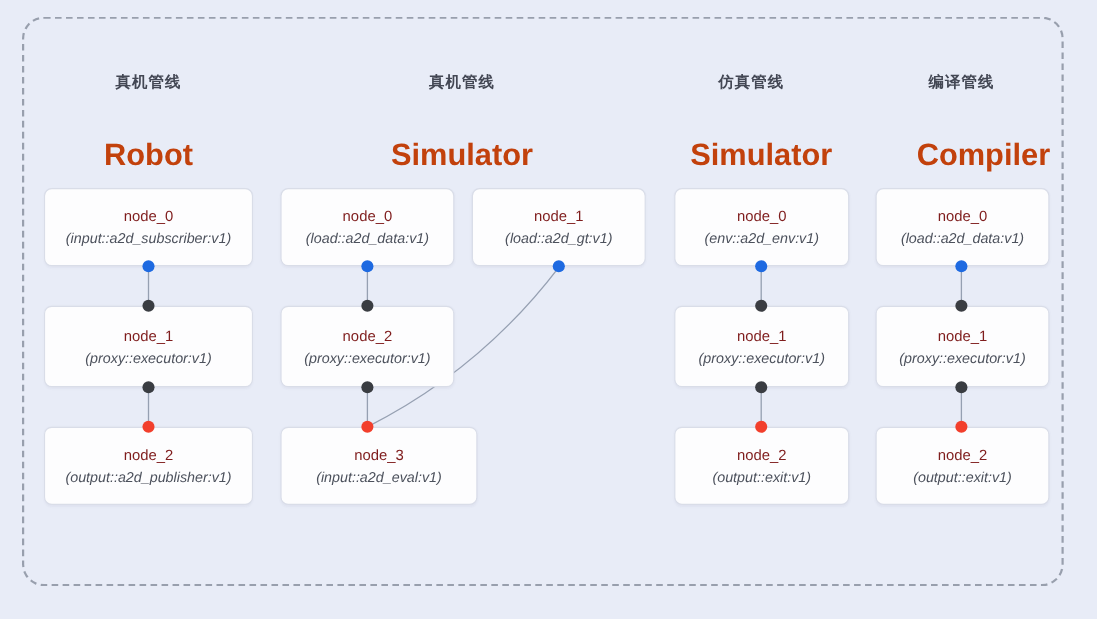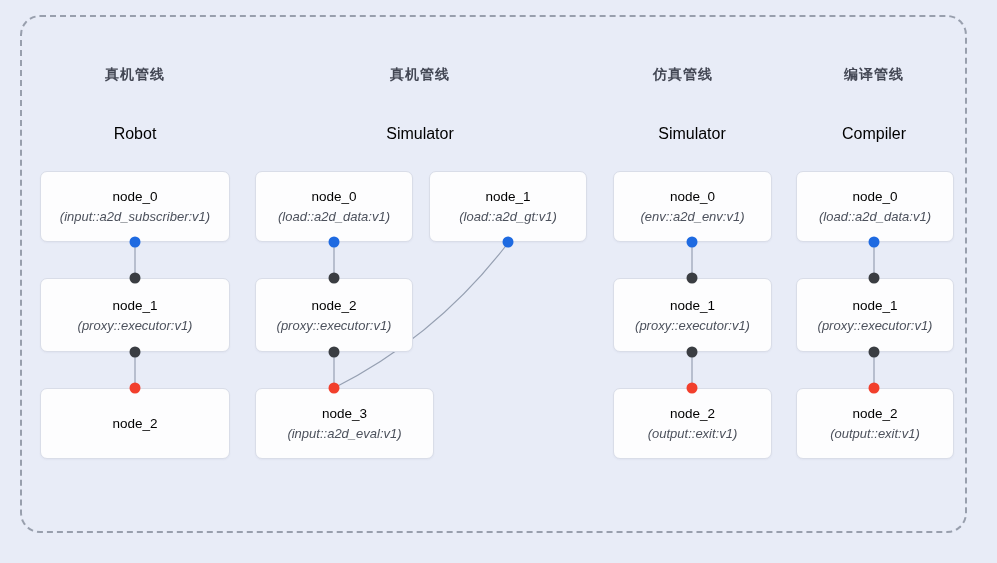--- a/index.html
+++ b/index.html
@@ -39,43 +39,43 @@
     font-weight: 700;
     color: #434754;
     letter-spacing: 1px;
     white-space: nowrap;
     z-index: 2;
   }
   .title-en {
     position: absolute;
     transform: translateX(-50%);
     top: 125px;
-    font-size: 16px;
-    font-weight: 400;
-    color: #000000;
+    font-size: 28px;
+    font-weight: 700;
+    color: #c2410c;
     white-space: nowrap;
     z-index: 2;
   }
   .node {
     position: absolute;
     background: #fdfdfe;
     border: 1px solid #d9dde8;
     border-radius: 7px;
     box-sizing: border-box;
     display: flex;
     flex-direction: column;
     align-items: center;
     justify-content: center;
     gap: 3px;
     z-index: 2;
     box-shadow: 0 1px 2px rgba(70,80,110,0.05);
   }
   .nname {
     font-size: 13.5px;
-    color: #000000;
+    color: #7f1d1d;
     line-height: 17px;
   }
   .ntype {
     font-size: 13px;
     color: #4c515c;
     line-height: 17px;
     font-style: italic;
   }
   .dot {
     position: absolute;
@@ -117,20 +117,21 @@
   <div class="node" style="left:40px;top:171px;width:190px;height:71px">
     <div class="nname">node_0</div>
     <div class="ntype">(input::a2d_subscriber:v1)</div>
   </div>
   <div class="node" style="left:40px;top:278px;width:190px;height:74px">
     <div class="nname">node_1</div>
     <div class="ntype">(proxy::executor:v1)</div>
   </div>
   <div class="node" style="left:40px;top:388px;width:190px;height:71px">
     <div class="nname">node_2</div>
+    <div class="ntype">(output::a2d_publisher:v1)</div>
   </div>
   <div class="dot dot-blue" style="left:135px;top:242px"></div>
   <div class="dot dot-black" style="left:135px;top:278px"></div>
   <div class="dot dot-black" style="left:135px;top:352px"></div>
   <div class="dot dot-red" style="left:135px;top:388px"></div>
 
   <div class="title-zh" style="left:420px">真机管线</div>
   <div class="title-en" style="left:420px">Simulator</div>
   <div class="node" style="left:255px;top:171px;width:158px;height:71px">
     <div class="nname">node_0</div>
@@ -167,21 +168,21 @@
   <div class="node" style="left:613px;top:388px;width:159px;height:71px">
     <div class="nname">node_2</div>
     <div class="ntype">(output::exit:v1)</div>
   </div>
   <div class="dot dot-blue" style="left:692px;top:242px"></div>
   <div class="dot dot-black" style="left:692px;top:278px"></div>
   <div class="dot dot-black" style="left:692px;top:352px"></div>
   <div class="dot dot-red" style="left:692px;top:388px"></div>
 
   <div class="title-zh" style="left:874px">编译管线</div>
-  <div class="title-en" style="left:874px">Compiler</div>
+  <div class="title-en" style="left:894px">Compiler</div>
   <div class="node" style="left:796px;top:171px;width:158px;height:71px">
     <div class="nname">node_0</div>
     <div class="ntype">(load::a2d_data:v1)</div>
   </div>
   <div class="node" style="left:796px;top:278px;width:158px;height:74px">
     <div class="nname">node_1</div>
     <div class="ntype">(proxy::executor:v1)</div>
   </div>
   <div class="node" style="left:796px;top:388px;width:158px;height:71px">
     <div class="nname">node_2</div>

